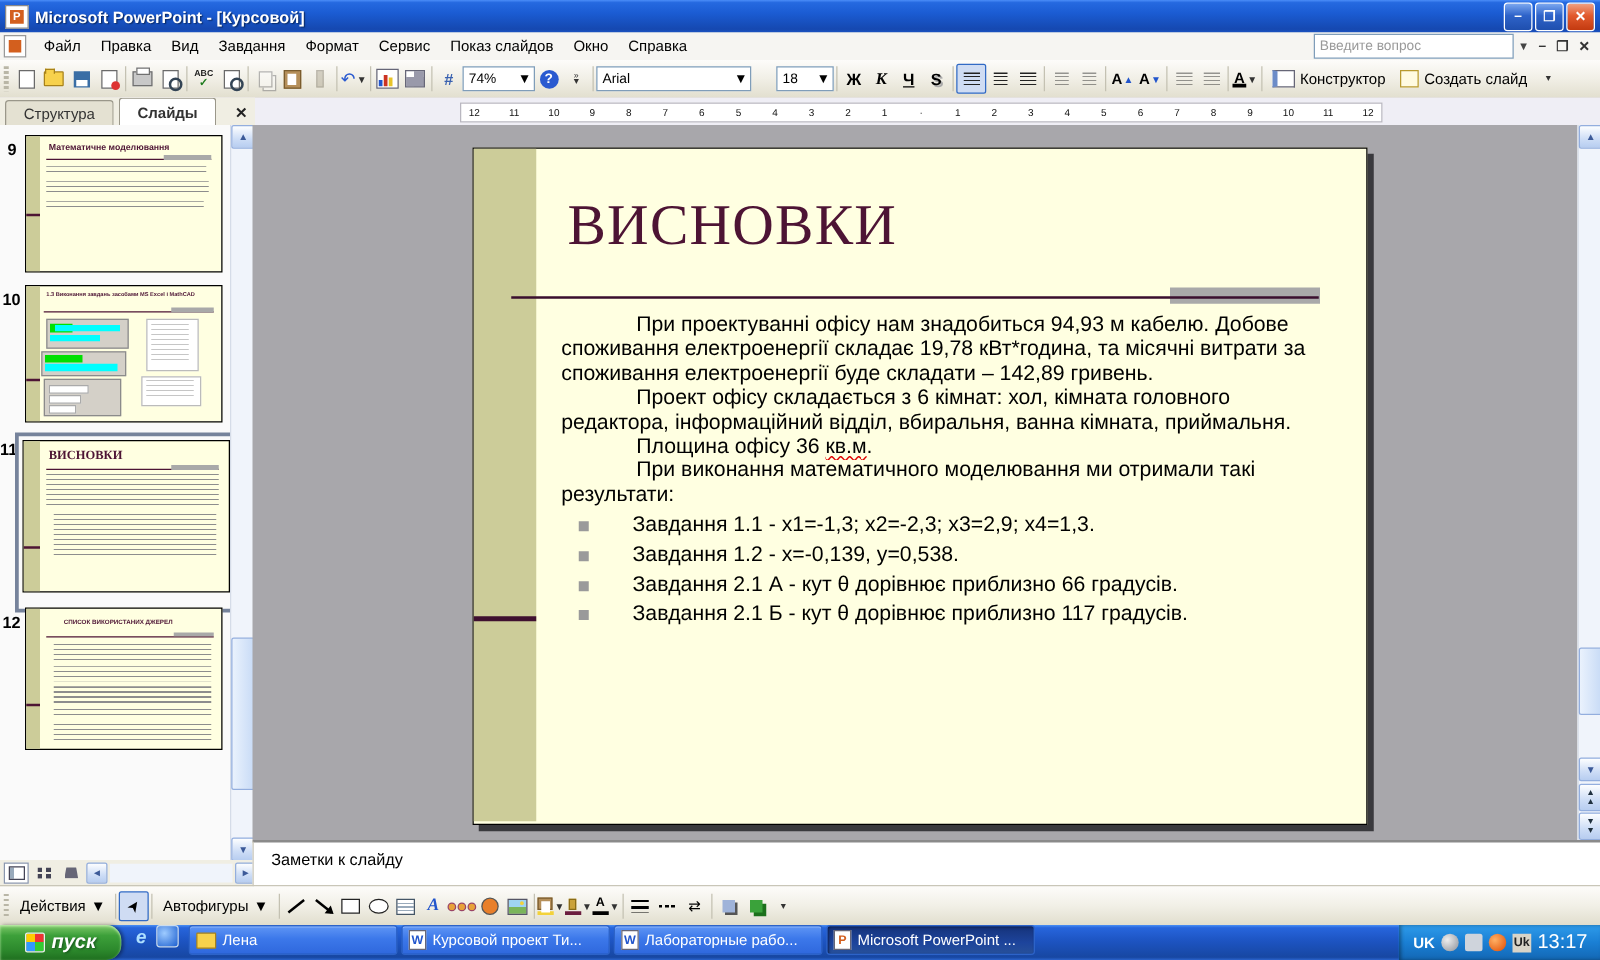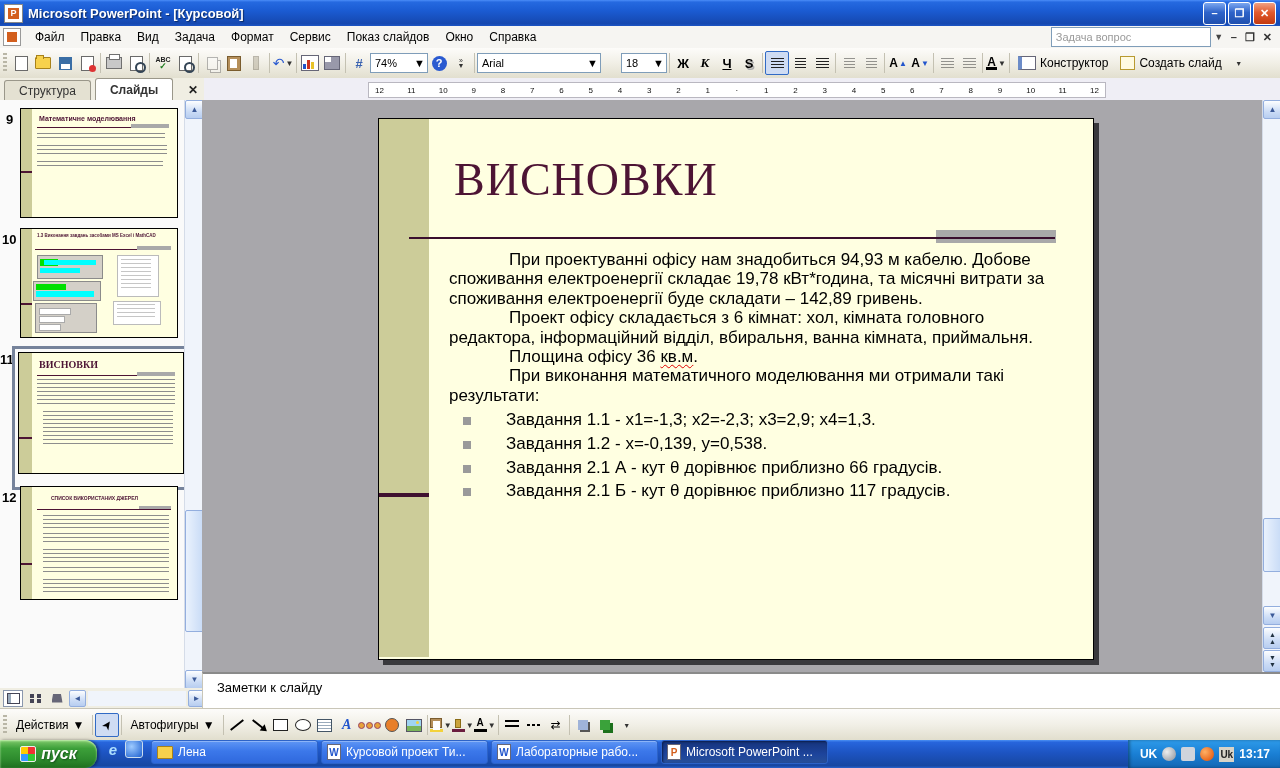--- a/index.html
+++ b/index.html
@@ -210,21 +210,21 @@
     display:flex;align-items:center;justify-content:center;flex:none;}
   #tray{margin-left:auto;height:28px;display:flex;align-items:center;gap:5px;padding:0 10px 0 12px;
     background:linear-gradient(180deg,#2e9bea 0%,#1a7fd4 50%,#1367b4 100%);box-shadow:inset 2px 0 3px rgba(0,0,0,.35);color:#fff;}
   #tray .lang{font-size:12px;font-weight:bold;}
   .trayico{width:14px;height:14px;border-radius:50%;}
   .ti1{background:radial-gradient(circle at 35% 35%,#eee,#8a8f98);}
   .ti2{background:#cfd4dc;border-radius:2px;}
   .ti3{background:radial-gradient(circle at 35% 35%,#ffb065,#e04a00);}
   .langsmall{width:15px;height:15px;background:#d8d4c8;color:#222;font-size:10px;font-weight:bold;
     display:flex;align-items:center;justify-content:center;}
-  #clock{font-size:12px;font-weight:bold;}
+  #clock{font-size:16px;}
 </style>
 </head>
 <body>
 
 <div id="screen">
 
   <div id="titlebar">
     <span class="appico">
         <span class="ppglyph">P</span>
       </span>
@@ -236,27 +236,27 @@
     </span>
   </div>
 
   <div id="menubar">
     <span class="docico">
         <i></i>
       </span>
     <span class="menuitem">Файл</span>
     <span class="menuitem">Правка</span>
     <span class="menuitem">Вид</span>
-    <span class="menuitem">Задача</span>
+    <span class="menuitem">Завдання</span>
     <span class="menuitem">Формат</span>
     <span class="menuitem">Сервис</span>
     <span class="menuitem">Показ слайдов</span>
     <span class="menuitem">Окно</span>
     <span class="menuitem">Справка</span>
-    <span id="question">Задача вопрос</span>
+    <span id="question">Введите вопрос</span>
     <span class="qdrop">▼</span>
     <span class="docwin">
       <span>–</span>
       <span>❐</span>
       <span>✕</span>
     </span>
   </div>
 
   <div id="toolbar">
     <span class="tgrip"></span>

